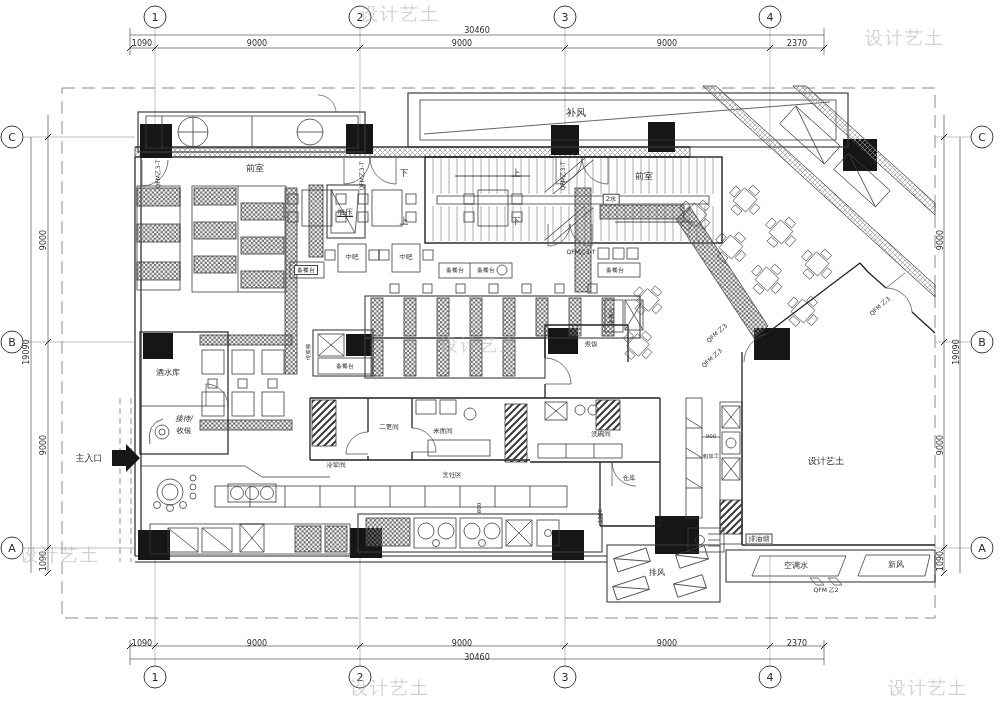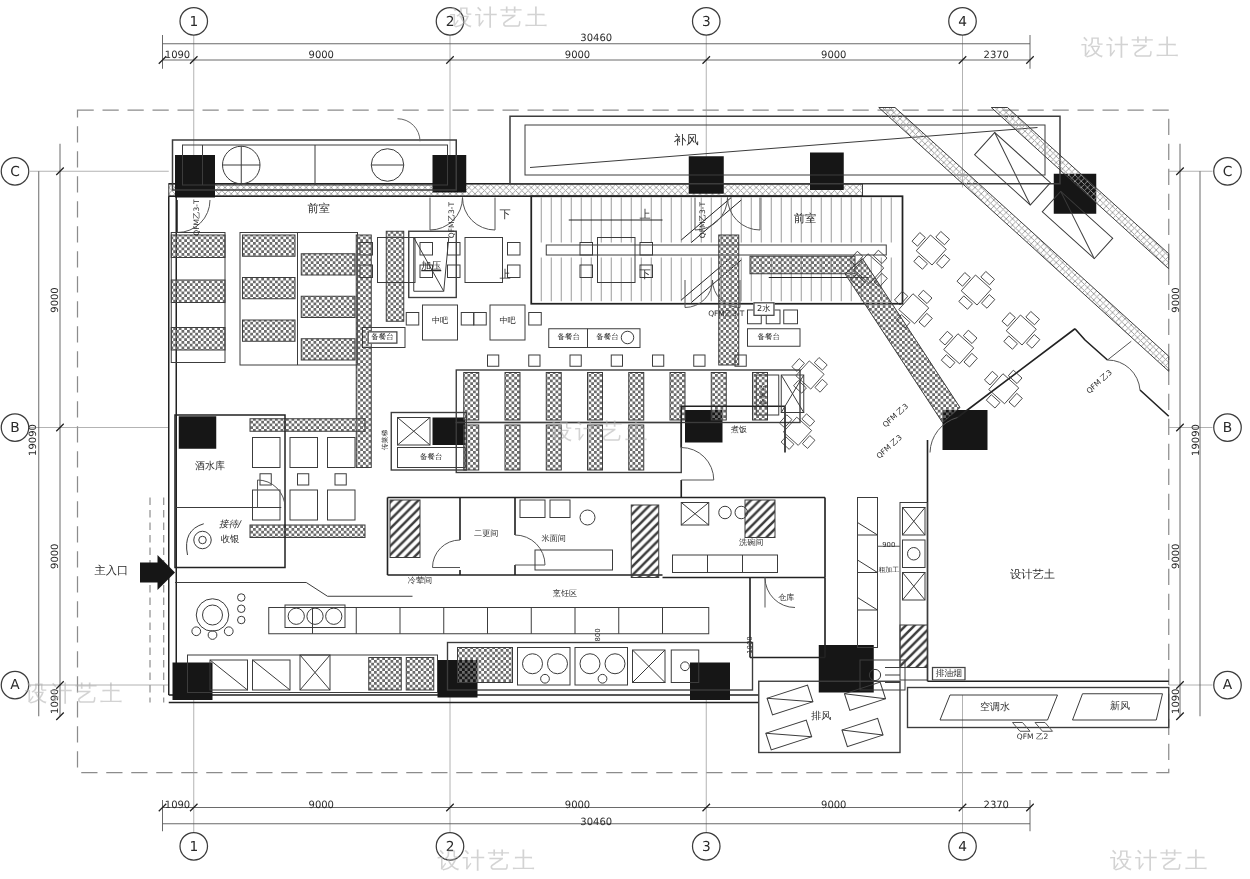--- a/index.html
+++ b/index.html
@@ -399,38 +399,38 @@
     </g>
     <g>
       <rect x="688" y="528" width="36" height="24"></rect>
           <circle cx="700" cy="540" r="4.5"></circle>
           <path d="M708,534 H720 M708,540 H720 M708,546 H720"></path>
     </g>
   </g>
 </svg>
 
 <div id="labels-layer">
-      <div class="lbl" style="left: 549px; top: 113px; font-size: 10px; transform: translate(-50%, -50%) rotate(0deg);">补风</div>
+      <div class="lbl" style="left: 576px; top: 113px; font-size: 10px; transform: translate(-50%, -50%) rotate(0deg);">补风</div>
       <div class="lbl" style="left: 255px; top: 168px; font-size: 9px; transform: translate(-50%, -50%) rotate(0deg);">前室</div>
       <div class="lbl" style="left: 644px; top: 176px; font-size: 9px; transform: translate(-50%, -50%) rotate(0deg);">前室</div>
       <div class="lbl" style="left: 345px; top: 213px; font-size: 8px; transform: translate(-50%, -50%) rotate(0deg); text-decoration: underline;">加压</div>
       <div class="lbl" style="left: 404px; top: 173px; font-size: 9px; transform: translate(-50%, -50%) rotate(0deg);">下</div>
       <div class="lbl" style="left: 516px; top: 173px; font-size: 9px; transform: translate(-50%, -50%) rotate(0deg);">上</div>
       <div class="lbl" style="left: 404px; top: 221px; font-size: 9px; transform: translate(-50%, -50%) rotate(0deg);">上</div>
       <div class="lbl" style="left: 516px; top: 221px; font-size: 9px; transform: translate(-50%, -50%) rotate(0deg);">下</div>
       <div class="lbl" style="left: 352px; top: 257px; font-size: 6.5px; transform: translate(-50%, -50%) rotate(0deg);">中吧</div>
       <div class="lbl" style="left: 406px; top: 257px; font-size: 6.5px; transform: translate(-50%, -50%) rotate(0deg);">中吧</div>
       <div class="lbl boxed" style="left: 306px; top: 270px; font-size: 6px; transform: translate(-50%, -50%) rotate(0deg);">备餐台</div>
       <div class="lbl" style="left: 455px; top: 270px; font-size: 6px; transform: translate(-50%, -50%) rotate(0deg);">备餐台</div>
       <div class="lbl" style="left: 486px; top: 270px; font-size: 6px; transform: translate(-50%, -50%) rotate(0deg);">备餐台</div>
       <div class="lbl" style="left: 615px; top: 270px; font-size: 6px; transform: translate(-50%, -50%) rotate(0deg);">备餐台</div>
       <div class="lbl" style="left: 345px; top: 366px; font-size: 6px; transform: translate(-50%, -50%) rotate(0deg);">备餐台</div>
       <div class="lbl" style="left: 309px; top: 352px; font-size: 5.5px; transform: translate(-50%, -50%) rotate(-90deg);">传菜梯</div>
       <div class="lbl" style="left: 612px; top: 316px; font-size: 5.5px; transform: translate(-50%, -50%) rotate(-90deg);">备餐台</div>
-      <div class="lbl boxed" style="left: 611px; top: 199px; font-size: 6.5px; transform: translate(-50%, -50%) rotate(0deg); margin-top: 48px;">2水</div>
+      <div class="lbl boxed" style="left: 611px; top: 199px; font-size: 6.5px; transform: translate(-50%, -50%) rotate(0deg);">2水</div>
       <div class="lbl" style="left: 158px; top: 174px; font-size: 6px; transform: translate(-50%, -50%) rotate(-90deg);">QFM乙3-T</div>
       <div class="lbl" style="left: 362px; top: 176px; font-size: 6px; transform: translate(-50%, -50%) rotate(-90deg);">QFM乙3-T</div>
       <div class="lbl" style="left: 563px; top: 176px; font-size: 6px; transform: translate(-50%, -50%) rotate(-90deg);">QFM乙3-T</div>
       <div class="lbl" style="left: 581px; top: 252px; font-size: 6px; transform: translate(-50%, -50%) rotate(0deg);">QFM乙3-T</div>
       <div class="lbl" style="left: 717px; top: 333px; font-size: 6px; transform: translate(-50%, -50%) rotate(-42deg);">QFM 乙3</div>
       <div class="lbl" style="left: 712px; top: 358px; font-size: 6px; transform: translate(-50%, -50%) rotate(-42deg);">QFM 乙3</div>
       <div class="lbl" style="left: 880px; top: 306px; font-size: 6px; transform: translate(-50%, -50%) rotate(-42deg);">QFM 乙3</div>
       <div class="lbl" style="left: 826px; top: 590px; font-size: 6px; transform: translate(-50%, -50%) rotate(0deg);">QFM 乙2</div>
       <div class="lbl" style="left: 168px; top: 373px; font-size: 8px; transform: translate(-50%, -50%) rotate(0deg);">酒水库</div>
       <div class="lbl" style="left: 184px; top: 419px; font-size: 7.5px; transform: translate(-50%, -50%) rotate(0deg); font-style: italic;">接待/</div>

